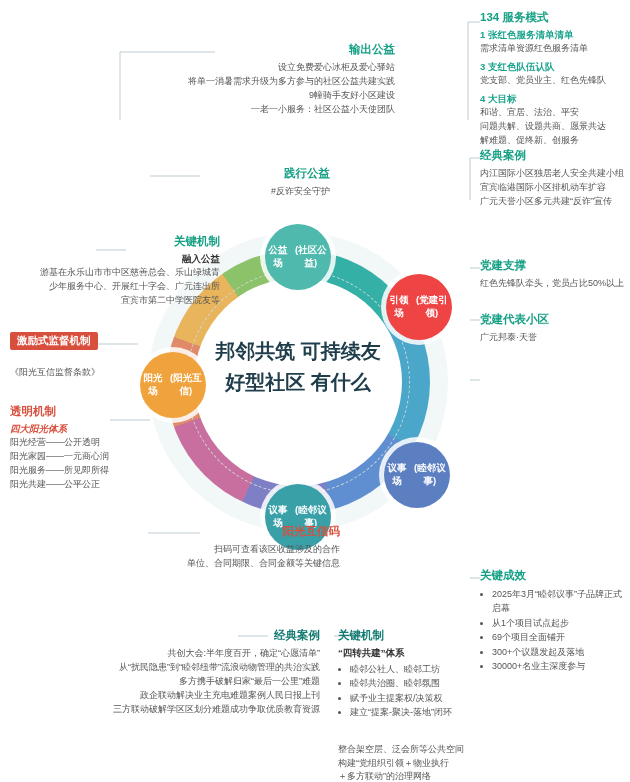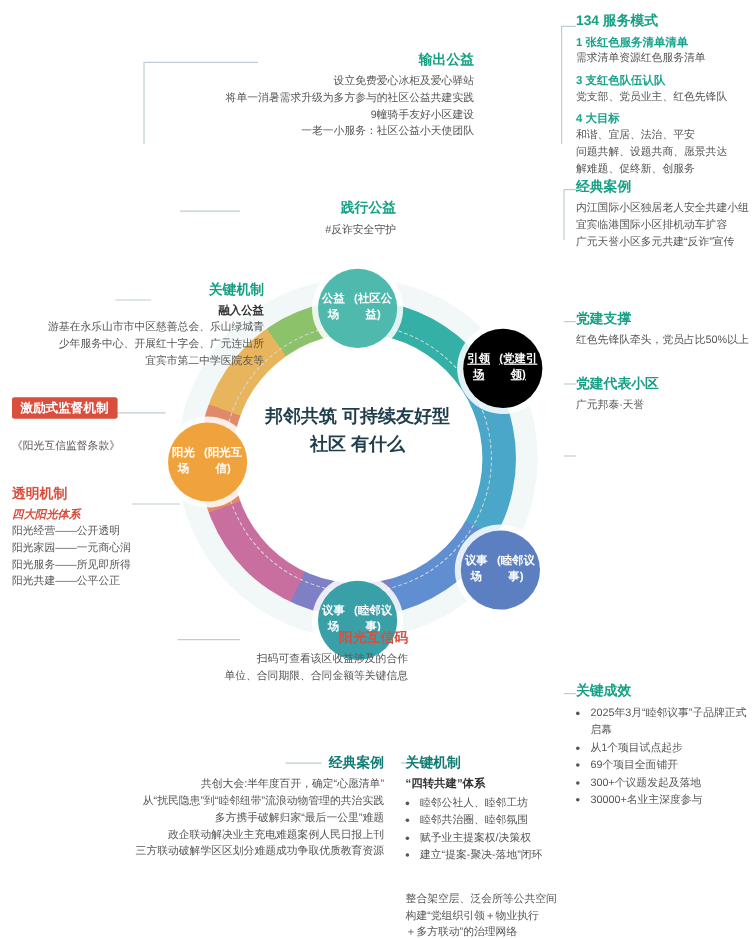--- a/index.html
+++ b/index.html
@@ -66,39 +66,39 @@
     border: 1px dashed #cfd9d9;
   }
   .center-text {
     position: absolute;
     left: 66px; top: 104px;
     width: 168px;
     text-align: center;
     color: #1f3d4a;
     font-weight: bold;
     line-height: 1.55;
-    font-size: 15px;
+    font-size: 20px;
   }
   .node {
     position: absolute;
     width: 66px; height: 66px;
     border-radius: 50%;
     color: #fff;
     display: flex;
     align-items: center;
     justify-content: flex-start;
     font-size: 9.5px;
     line-height: 1.35;
     text-align: center;
     font-weight: bold;
     box-shadow: 0 0 0 5px rgba(255,255,255,0.85);
   }
   .node span { display: block; }
   .node-1 { left: 117px; top: -8px;  background: #4fb9ae; }
-  .node-2 { left: 238px; top: 42px;  background: #000000; text-decoration: underline; }
+  .node-2 { left: 238px; top: 42px;  background: #ef4444; }
   .node-3 { left: 236px; top: 210px; background: #5b7fc0; }
   .node-4 { left: 117px; top: 252px; background: #39a0a8; }
   .node-5 { left: -8px;  top: 120px; background: #f0a33d; }
 
   
   .svg-lines {
     position: absolute;
     left: 0; top: 0;
     width: 630px; height: 782px;
     pointer-events: none;

